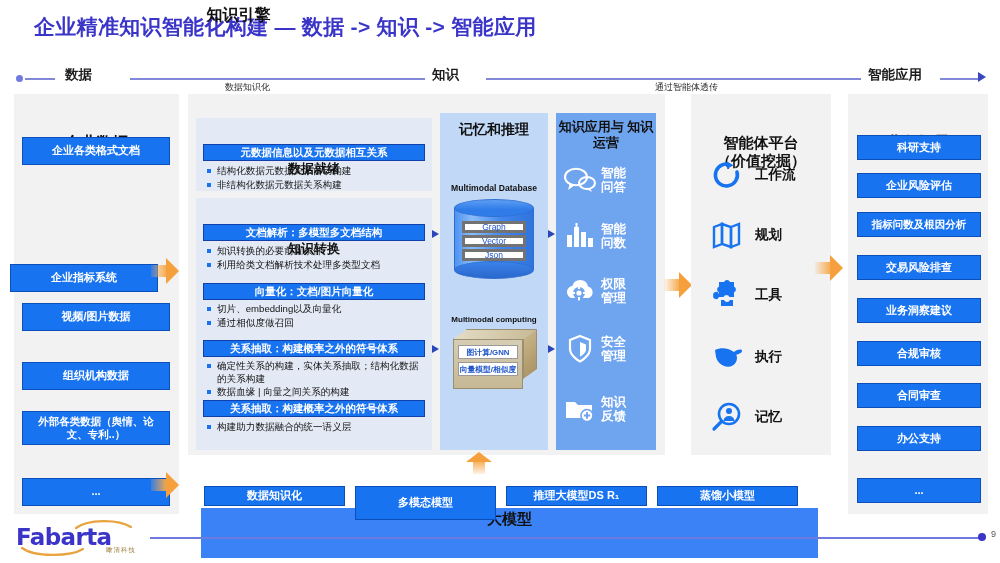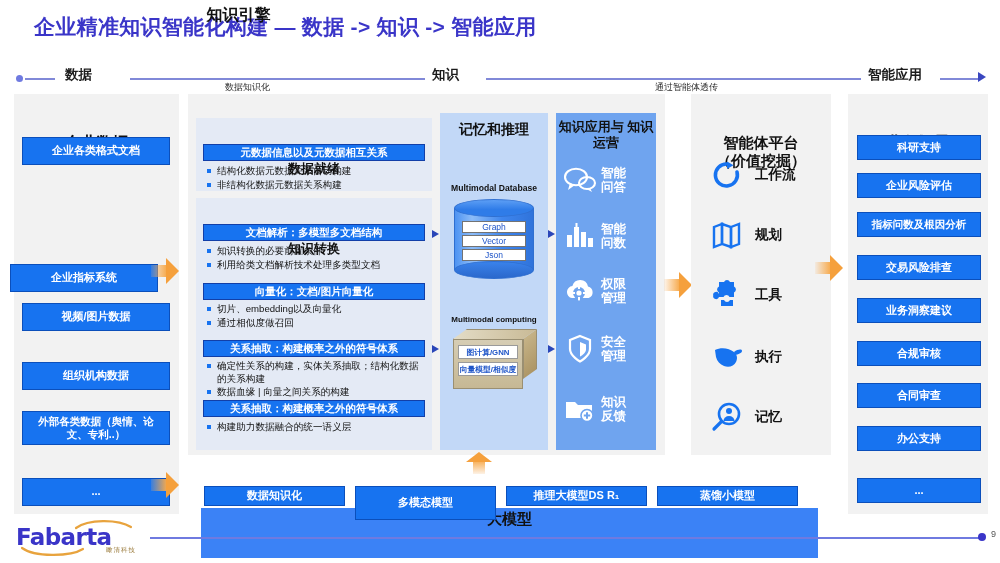--- a/index.html
+++ b/index.html
@@ -67,21 +67,21 @@
 
   .cyl{position:absolute;left:14px;width:80px;}
   .cyl-top{position:absolute;left:0;top:0;width:80px;height:18px;border-radius:50%;
     background:linear-gradient(180deg,#5c9ef5 0%,#2f7ce8 60%,#2f7ce8 100%);border:1px solid #2f6fd0;box-sizing:border-box;}
   .cyl-body{position:absolute;left:0;top:9px;width:80px;height:62px;
     background:linear-gradient(90deg,#4d93f2 0%,#8cbcf8 22%,#3f86ee 60%,#2f73db 100%);
     border-left:1px solid #2f6fd0;border-right:1px solid #2f6fd0;box-sizing:border-box;}
   .cyl-bot{position:absolute;left:0;top:62px;width:80px;height:18px;border-radius:50%;
     background:linear-gradient(180deg,#3a82ea,#2a68cc);border:1px solid #2f6fd0;box-sizing:border-box;}
   .cyl-rows{position:absolute;left:8px;top:22px;width:64px;}
-  .cyl-row{height:12px;margin-bottom:2px;background:#ffffff;border:1px solid #737373;
+  .cyl-row{height:12px;margin-bottom:2px;background:#ffffff;border:3px solid #737373;
     font-size:8.5px;color:#1f55c8;display:flex;align-items:center;justify-content:center;box-sizing:border-box;}
 
   .cube{position:absolute;left:13px;width:84px;height:60px;}
   .cube-face{position:absolute;left:0;top:10px;width:70px;height:50px;
     background:linear-gradient(180deg,#d6cdb4,#c6b894);border:1px solid #9a8f72;box-sizing:border-box;}
   .cube-side{position:absolute;left:70px;top:0px;width:14px;height:50px;
     background:linear-gradient(135deg,#cbb98e,#a78f5e);border:1px solid #9a8f72;box-sizing:border-box;
     clip-path:polygon(0 10px,100% 0,100% 40px,0 100%);}
   .cube-lid{position:absolute;left:0;top:0;width:84px;height:12px;
     background:linear-gradient(90deg,#e3dcc6,#c9ba96);border:1px solid #9a8f72;box-sizing:border-box;

